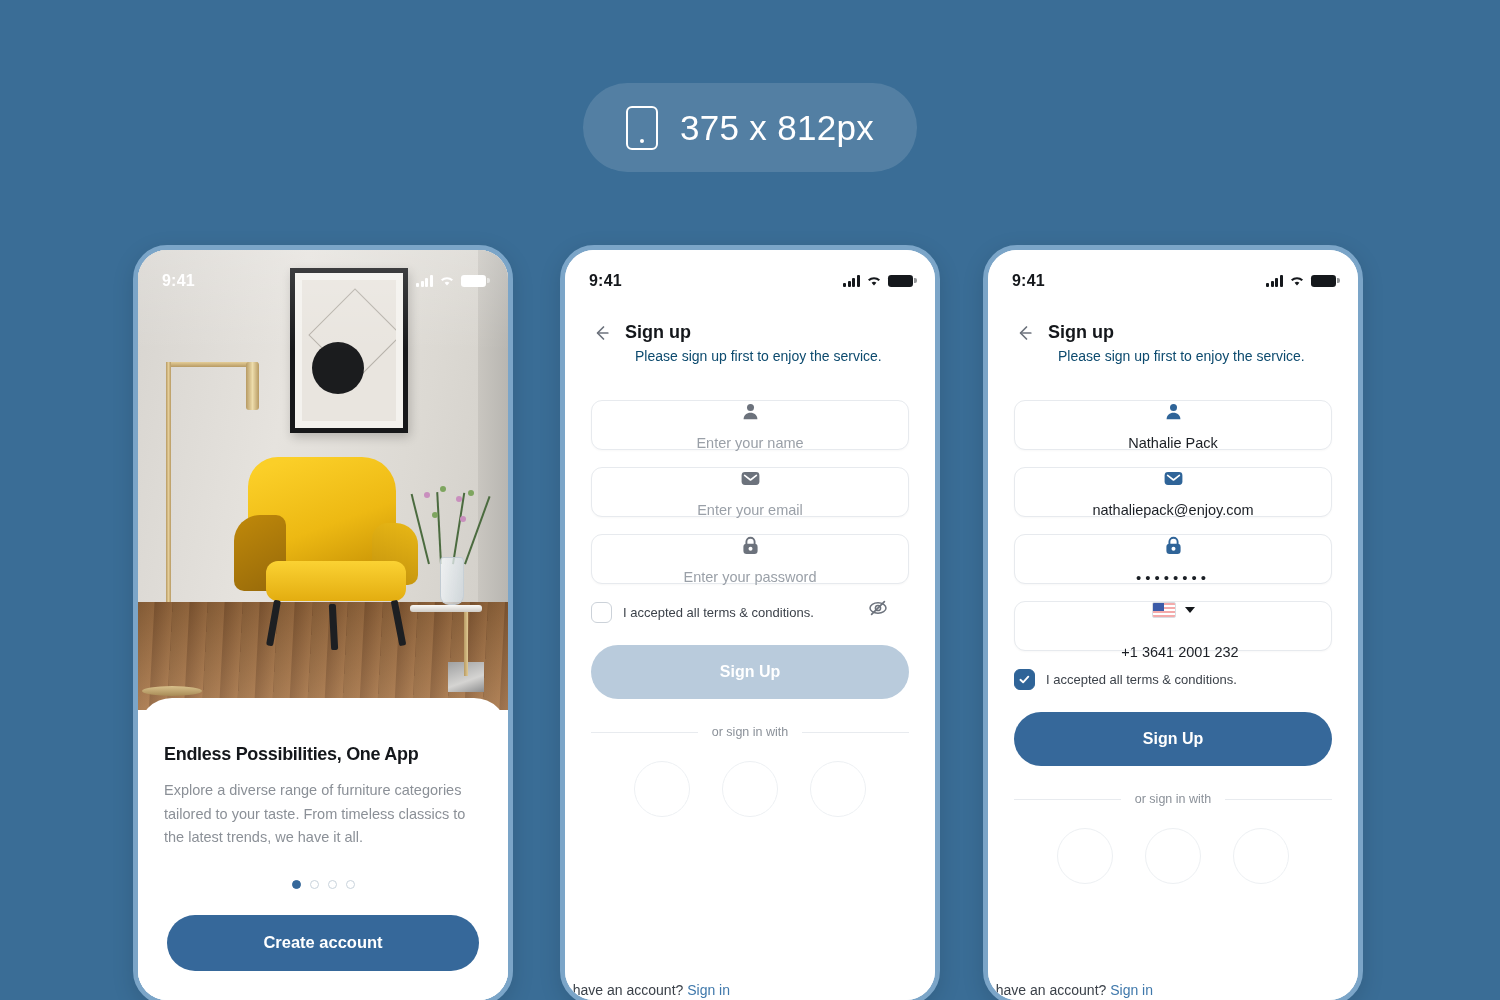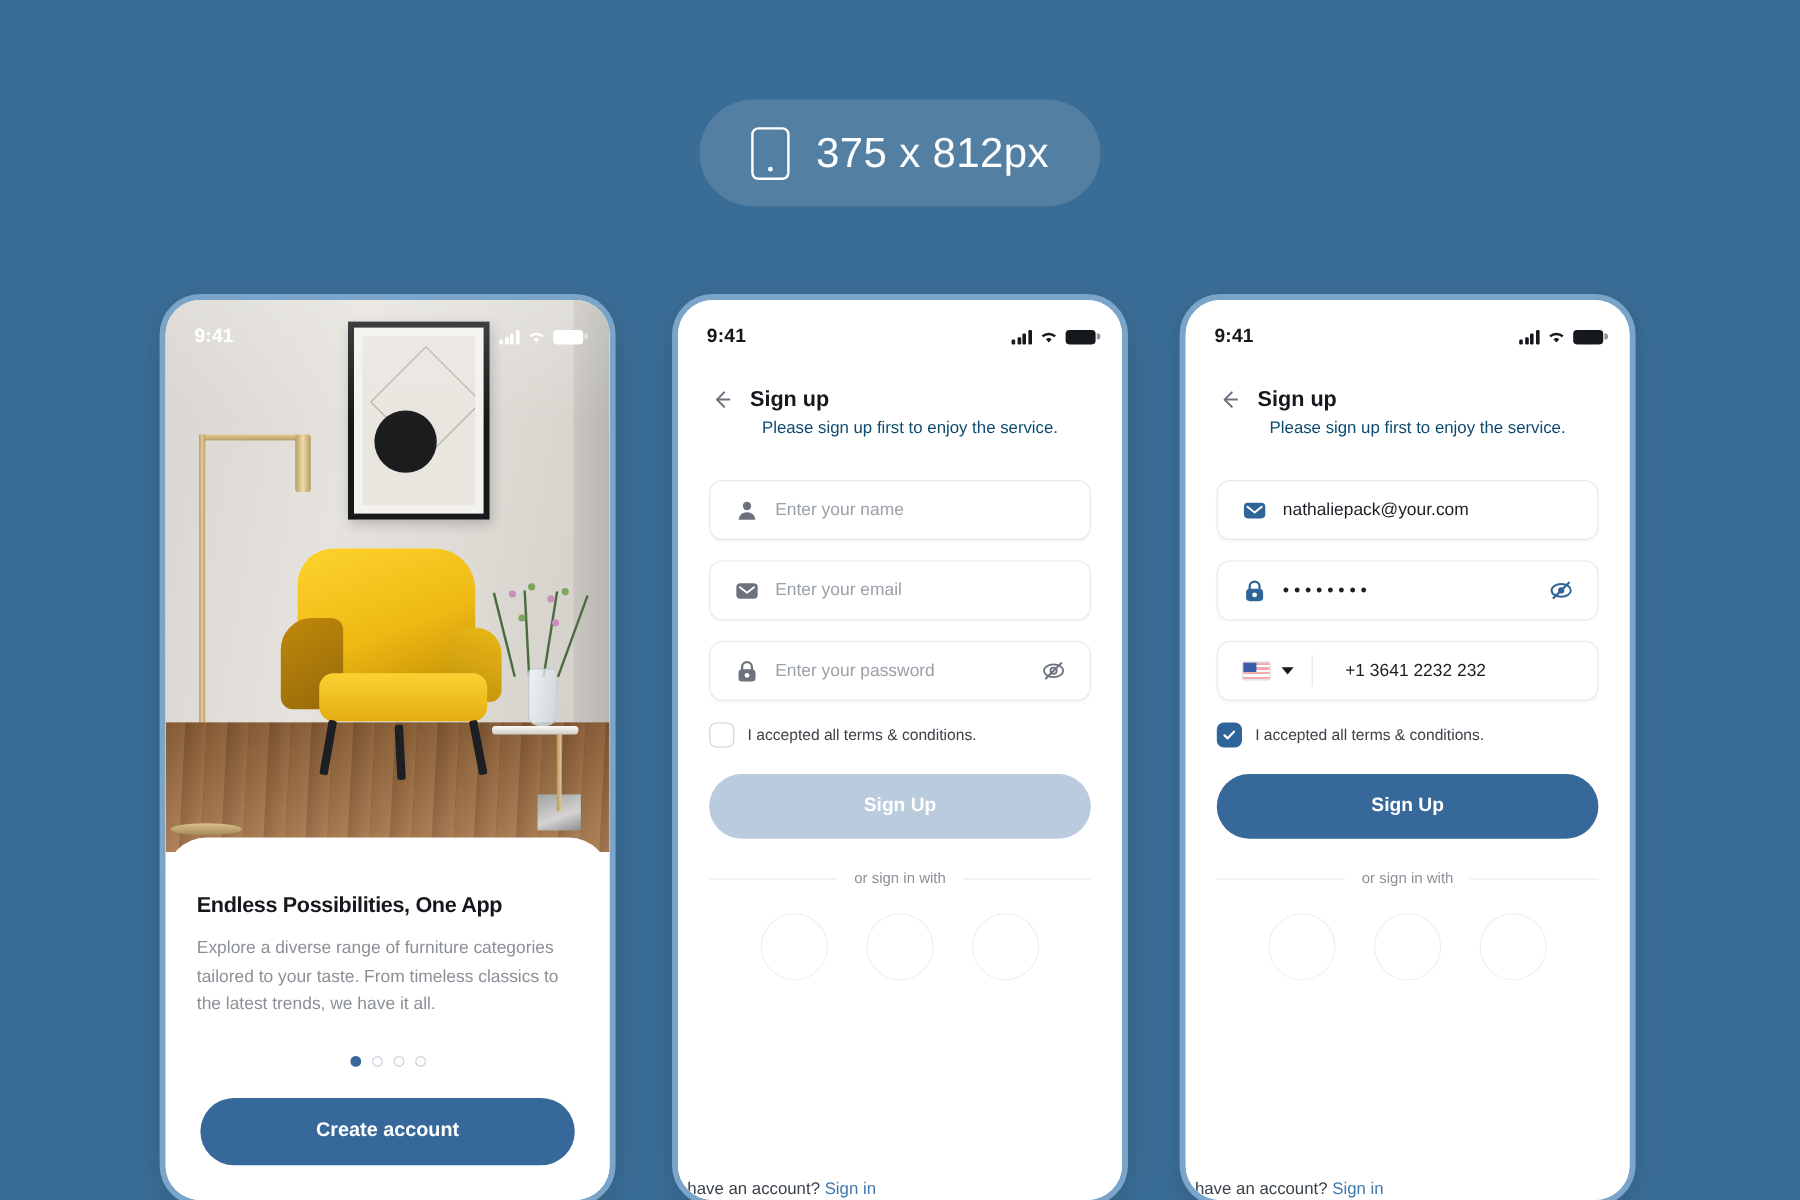--- a/index.html
+++ b/index.html
@@ -287,20 +287,21 @@
   .fields { margin-top: 36px; display: flex; flex-direction: column; gap: 17px; }
   .field {
     height: 50px;
     border: 1px solid #e7eaee;
     border-radius: 11px;
     background: #ffffff;
     display: flex; align-items: center;
     padding: 0 20px;
     gap: 13px;
     box-shadow: 0 1px 2px rgba(16,24,40,0.03);
+    flex-direction: column;
   }
   .field-icon { width: 21px; height: 21px; flex: 0 0 21px; }
   .field-text { font-size: 14.5px; flex: 1; }
   .ph { color: #9aa0a8; }
   .val { color: #1b1f25; }
   .eye { width: 20px; height: 20px; cursor: pointer; margin-left: auto; }
   .flag-group { display: flex; align-items: center; gap: 9px; }
   .flag {
     width: 24px; height: 16px; border-radius: 2px;
     position: relative; overflow: hidden;
@@ -585,29 +586,38 @@
               <path d="M12.5 4 6.5 10l6 6" stroke="#6c727c" stroke-width="1.7" fill="none" stroke-linecap="round" stroke-linejoin="round"></path>
               <path d="M6.8 10h10" stroke="#6c727c" stroke-width="1.7" stroke-linecap="round"></path>
             </svg>
         </span>
         <span class="hdr-title">Sign up</span>
       </div>
       <div class="hdr-sub">Please sign up first to enjoy the service.</div>
 
       <div class="fields">
 
+        <div class="field">
+          <span class="field-icon">
+            <svg viewBox="0 0 21 21" width="21" height="21">
+                <circle cx="10.5" cy="6.6" r="3.5" fill="#2f6498"></circle>
+                <path d="M3.6 18.2c0-3.9 3.1-6.4 6.9-6.4s6.9 2.5 6.9 6.4Z" fill="#2f6498"></path>
+              </svg>
+          </span>
+          <span class="field-text val">Nathalie Pack</span>
+        </div>
 
         <div class="field">
           <span class="field-icon">
             <svg viewBox="0 0 21 21" width="21" height="21">
                 <rect x="1.6" y="4" width="17.8" height="13" rx="3.4" fill="#2f6498"></rect>
                 <path d="M4.6 7.4 10.5 12l5.9-4.6" stroke="#ffffff" stroke-width="1.6" fill="none" stroke-linecap="round" stroke-linejoin="round"></path>
               </svg>
           </span>
-          <span class="field-text val">nathaliepack@your.com</span>
+          <span class="field-text val">nathaliepack@enjoy.com</span>
         </div>
 
         <div class="field">
           <span class="field-icon">
             <svg viewBox="0 0 21 21" width="21" height="21">
                 <path d="M6.4 9V6.8a4.1 4.1 0 0 1 8.2 0V9" stroke="#2f6498" stroke-width="1.9" fill="none" stroke-linecap="round"></path>
                 <rect x="3.4" y="8.7" width="14.2" height="10.3" rx="3.2" fill="#2f6498"></rect>
                 <circle cx="10.5" cy="13.8" r="2" fill="#ffffff"></circle>
               </svg>
           </span>
@@ -620,21 +630,21 @@
               </svg>
           </span>
         </div>
 
         <div class="field">
           <span class="flag-group">
             <span class="flag"></span>
             <span class="chev"></span>
           </span>
           <span class="divider-v"></span>
-          <span class="field-text val phone-val">+1 3641 2232 232</span>
+          <span class="field-text val phone-val">+1 3641 2001 232</span>
         </div>
 
       </div>
 
       <div class="terms">
         <span class="cbox checked">
           <svg viewBox="0 0 14 14" width="13" height="13">
               <path d="M2.6 7.3 5.5 10l5.6-6" stroke="#ffffff" stroke-width="2" fill="none" stroke-linecap="round" stroke-linejoin="round"></path>
             </svg>
         </span>

